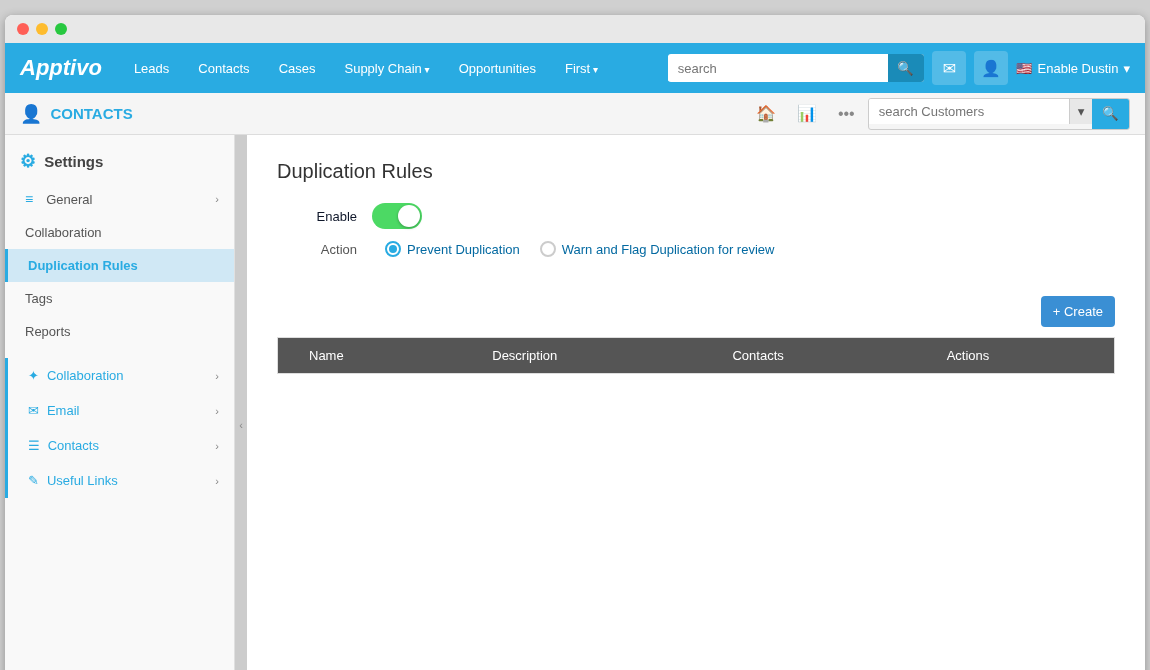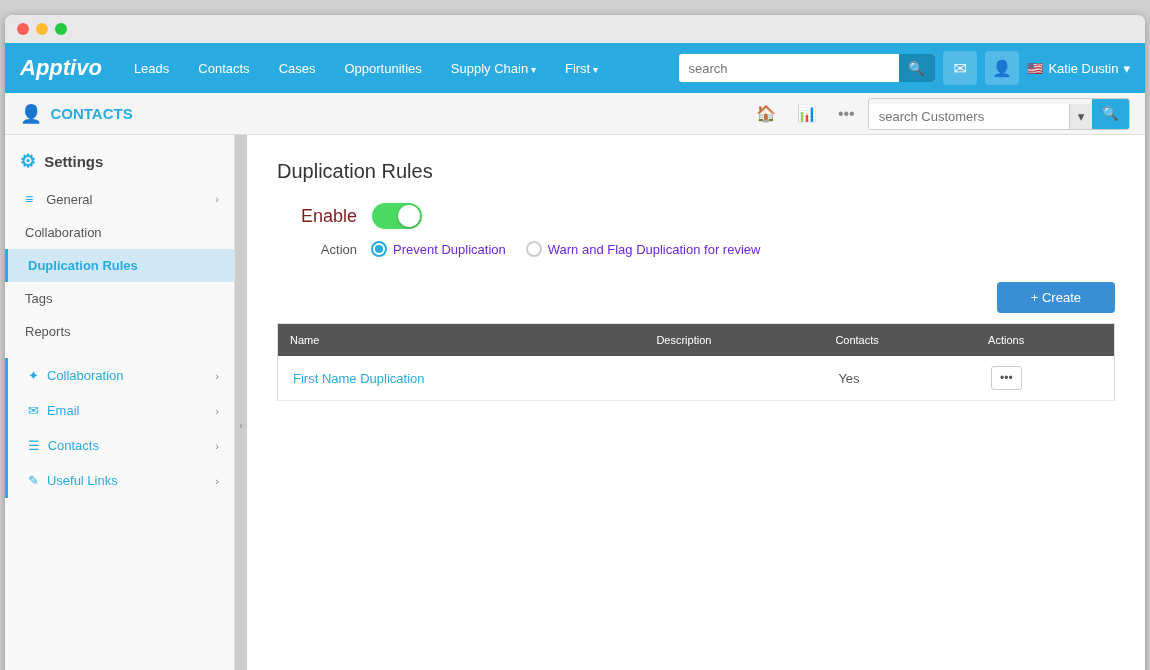--- a/index.html
+++ b/index.html
@@ -25,21 +25,21 @@
     .search-btn { background: #1a8bb8; border: none; color: white; padding: 5px 10px; cursor: pointer; height: 28px; }
     .icon-btn { background: rgba(255,255,255,0.2); border: none; color: white; width: 34px; height: 34px; border-radius: 4px; cursor: pointer; display: flex; align-items: center; justify-content: center; font-size: 16px; }
     .user-btn { color: white; cursor: pointer; display: flex; align-items: center; gap: 5px; font-size: 13px; white-space: nowrap; }
 
     
     .subheader { background: #f5f5f5; border-bottom: 1px solid #ddd; height: 42px; display: flex; align-items: center; padding: 0 15px; gap: 10px; }
     .contacts-label { display: flex; align-items: center; gap: 8px; color: #29abe2; font-weight: bold; font-size: 15px; flex: 1; }
     .contacts-icon { color: #e8834a; font-size: 18px; }
     .subheader-right { display: flex; align-items: center; gap: 5px; }
     .subheader-icon-btn { background: none; border: none; color: #888; cursor: pointer; padding: 4px 8px; font-size: 16px; }
-    .subheader-search { display: flex; align-items: flex-end; border: 1px solid #ccc; border-radius: 3px; overflow: hidden; }
+    .subheader-search { display: flex; align-items: flex-start; border: 1px solid #ccc; border-radius: 3px; overflow: hidden; }
     .subheader-search input { border: none; outline: none; padding: 5px 10px; font-size: 13px; width: 200px; color: #888; }
     .subheader-search-dropdown { background: #e8e8e8; border: none; border-left: 1px solid #ccc; padding: 5px 8px; cursor: pointer; color: #555; }
     .subheader-search-btn { background: #29abe2; border: none; color: white; padding: 5px 10px; cursor: pointer; height: 30px; }
 
     
     .main-layout { display: flex; height: 580px; }
 
     
     .sidebar { width: 230px; background: #f9f9f9; border-right: 1px solid #e0e0e0; overflow-y: auto; flex-shrink: 0; }
     .sidebar-settings { display: flex; align-items: center; gap: 8px; padding: 15px 15px 10px; color: #444; font-size: 15px; font-weight: bold; }
@@ -49,37 +49,37 @@
     .sidebar-item.plain { padding-left: 20px; }
     .sidebar-item-icon { color: #29abe2; font-size: 14px; margin-right: 5px; }
     .sidebar-item-arrow { color: #888; font-size: 11px; }
     .sidebar-group { border-left: 3px solid #29abe2; }
     .sidebar-group-item { display: flex; align-items: center; justify-content: space-between; padding: 10px 15px 10px 20px; cursor: pointer; color: #29abe2; font-size: 13px; background: transparent; }
 
     
     .content { flex: 1; padding: 25px 30px; background: white; overflow-y: auto; position: relative; }
     .page-title { font-size: 20px; font-weight: normal; color: #333; margin-bottom: 20px; }
     .enable-row { display: flex; align-items: center; gap: 15px; margin-bottom: 12px; }
-    .enable-label { color: #7f1d1d; font-size: 18px; width: 80px; text-align: right; }
+    .enable-label { color: #0f172a; font-size: 13px; width: 80px; text-align: right; }
     
     .toggle { width: 50px; height: 26px; border-radius: 13px; background: #4cd964; position: relative; cursor: pointer; transition: background 0.2s; }
     .toggle-knob { width: 22px; height: 22px; background: white; border-radius: 50%; position: absolute; top: 2px; right: 2px; box-shadow: 0 1px 3px rgba(0,0,0,0.3); transition: right 0.2s; }
-    .action-row { display: flex; align-items: center; gap: 14px; margin-bottom: 25px; }
+    .action-row { display: flex; align-items: center; gap: 28px; margin-bottom: 39px; }
     .action-label { color: #555; font-size: 13px; width: 80px; text-align: right; }
     .radio-group { display: flex; align-items: center; gap: 20px; }
-    .radio-option { display: flex; align-items: center; gap: 6px; cursor: pointer; color: #6d28d9; font-size: 13px; }
+    .radio-option { display: flex; align-items: center; gap: 6px; cursor: pointer; color: #0369a1; font-size: 13px; }
     .radio-circle { width: 16px; height: 16px; border-radius: 50%; border: 2px solid #ccc; display: flex; align-items: center; justify-content: center; }
     .radio-circle.selected { border-color: #29abe2; }
     .radio-circle.selected::after { content: ''; width: 8px; height: 8px; border-radius: 50%; background: #29abe2; }
     .create-btn-row { display: flex; justify-content: flex-end; margin-bottom: 10px; }
-    .create-btn { background: #3a8fd4; color: white; border: none; padding: 8px 34px; border-radius: 4px; cursor: pointer; font-size: 13px; display: flex; align-items: center; gap: 6px; }
+    .create-btn { background: #3a8fd4; color: white; border: none; padding: 8px 12px; border-radius: 4px; cursor: pointer; font-size: 13px; display: flex; align-items: center; gap: 6px; }
 
     
     .data-table { width: 100%; border-collapse: collapse; border: 1px solid #ddd; }
-    .data-table th { background: #555; color: white; padding: 10px 12px; text-align: left; font-weight: normal; font-size: 11px; }
+    .data-table th { background: #555; color: white; padding: 10px 31px; text-align: left; font-weight: normal; font-size: 13px; }
     .data-table td { padding: 10px 15px; border-bottom: 1px solid #e8e8e8; font-size: 13px; color: #555; }
     .data-table .link-cell { color: #29abe2; cursor: pointer; }
     .actions-btn { background: white; border: 1px solid #ccc; padding: 4px 8px; border-radius: 3px; cursor: pointer; color: #555; font-size: 12px; }
 
     
     .sidebar-collapse { width: 12px; background: #ccc; cursor: pointer; display: flex; align-items: center; justify-content: center; color: #888; font-size: 11px; }
   </style>
 </head>
 <body>
 
@@ -90,34 +90,34 @@
     <div class="dot dot-yellow"></div>
     <div class="dot dot-green"></div>
   </div>
 
   <div class="topnav">
     <div class="logo">Apptivo</div>
     <div class="nav-items">
       <div class="nav-item">Leads</div>
       <div class="nav-item">Contacts</div>
       <div class="nav-item">Cases</div>
+      <div class="nav-item nav-item-with-arrow">Supply Chain</div>
       <div class="nav-item">Opportunities</div>
-      <div class="nav-item nav-item-with-arrow">Supply Chain</div>
       <div class="nav-item nav-item-with-arrow">First</div>
     </div>
     <div class="topnav-right">
       <div class="search-box">
         <input type="text" placeholder="search" style="">
         <button class="search-btn">🔍</button>
       </div>
       <button class="icon-btn">✉</button>
       <button class="icon-btn">👤</button>
       <div class="user-btn">
         <span>🇺🇸</span>
-        <span>Katie Dustin</span>
+        <span>Enable Dustin</span>
         <span>▾</span>
       </div>
     </div>
   </div>
 
   <div class="subheader">
     <div class="contacts-label">
       <span class="contacts-icon">👤</span>
       <span>CONTACTS</span>
     </div>
@@ -234,25 +234,17 @@
       <table class="data-table">
         <thead>
           <tr>
             <th>Name</th>
             <th>Description</th>
             <th>Contacts</th>
             <th>Actions</th>
           </tr>
         </thead>
         <tbody>
-          <tr class="table-row">
-            <td class="link-cell">First Name Duplication</td>
-            <td></td>
-            <td>Yes</td>
-            <td>
-              <button class="actions-btn">•••</button>
-            </td>
-          </tr>
         </tbody>
       </table>
     </div>
   </div>
 </div>
 
 </body></html>

